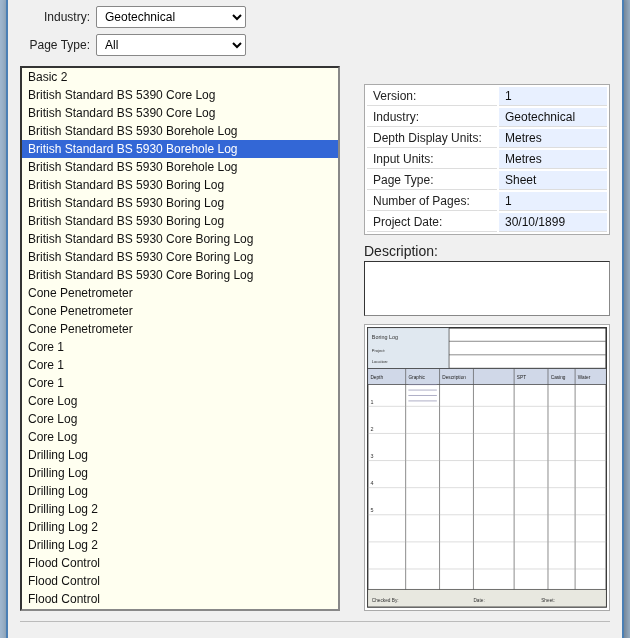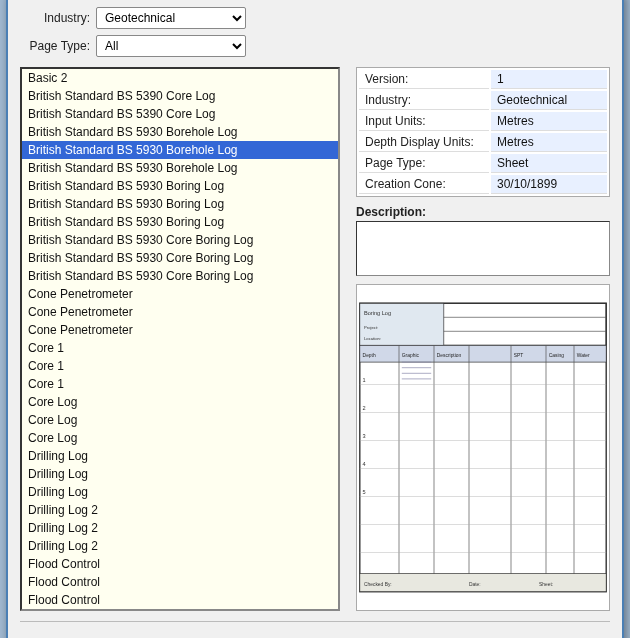--- a/index.html
+++ b/index.html
@@ -45,21 +45,21 @@
     select.form-select {
       width: 150px;
       padding: 2px 4px;
       border: 1px solid #888;
       background: white;
       font-size: 12px;
       border-radius: 2px;
     }
     .main-content {
       display: flex;
-      gap: 16px;
+      gap: 24px;
     }
     .list-panel {
       width: 320px;
       display: flex;
       flex-direction: column;
     }
     .list-box {
       flex: 1;
       height: 430px;
       background: #fffff0;
@@ -75,20 +75,21 @@
     }
     .list-item.selected {
       background: #3367d6;
       color: white;
     }
     .info-panel {
       flex: 1;
       display: flex;
       flex-direction: column;
       gap: 8px;
+      margin-top: 18px;
     }
     .info-table {
       border: 1px solid #aaa;
       background: white;
       width: 100%;
     }
     .info-table tr td {
       padding: 2px 6px;
       font-size: 12px;
       border-bottom: 1px solid #ddd;
@@ -101,23 +102,22 @@
     .info-table tr td:last-child {
       background: #e8f0ff;
       color: #111;
     }
     .description-box {
       display: flex;
       flex-direction: column;
       gap: 2px;
     }
     .description-label {
-      font-size: 12px;
+      font-size: 14px;
       color: #222;
-      font-weight: bold;
     }
     .description-area {
       border: 1px inset #888;
       background: white;
       height: 55px;
       width: 100%;
     }
     .preview-box {
       border: 1px solid #aaa;
       background: white;
@@ -198,33 +198,37 @@
           <tbody>
               <tr>
             <td>Version:</td>
             <td>1</td>
           </tr>
           <tr>
             <td>Industry:</td>
             <td>Geotechnical</td>
           </tr>
           <tr>
+            <td>Depth Display Units:</td>
+            <td>Metres</td>
+          </tr>
+          <tr>
             <td>Input Units:</td>
             <td>Metres</td>
           </tr>
           <tr>
-            <td>Depth Display Units:</td>
-            <td>Metres</td>
-          </tr>
-          <tr>
             <td>Page Type:</td>
             <td>Sheet</td>
           </tr>
           <tr>
-            <td>Creation Cone:</td>
+            <td>Number of Pages:</td>
+            <td>1</td>
+          </tr>
+          <tr>
+            <td>Project Date:</td>
             <td>30/10/1899</td>
           </tr>
         </tbody>
           </table>
 
         <div class="description-box">
           <span class="description-label">Description:</span>
           <div class="description-area"></div>
         </div>
 

